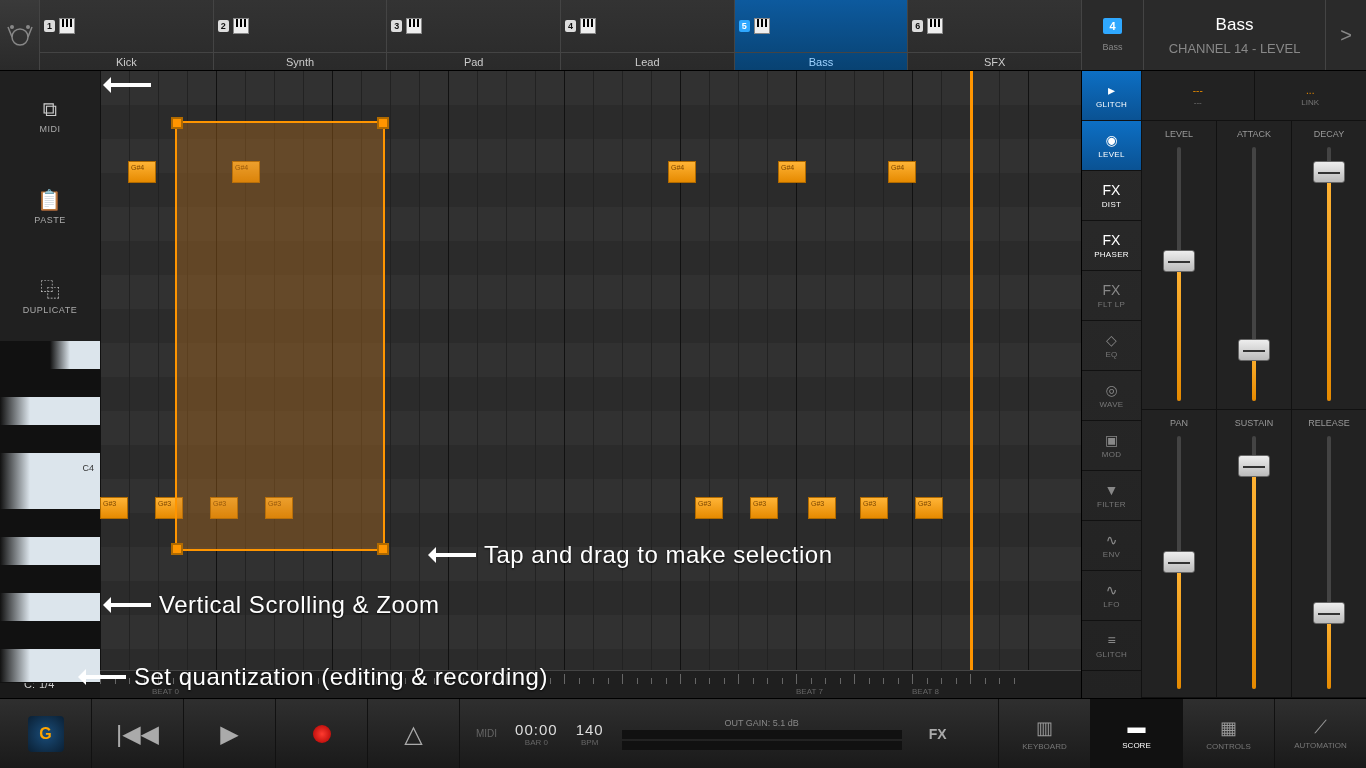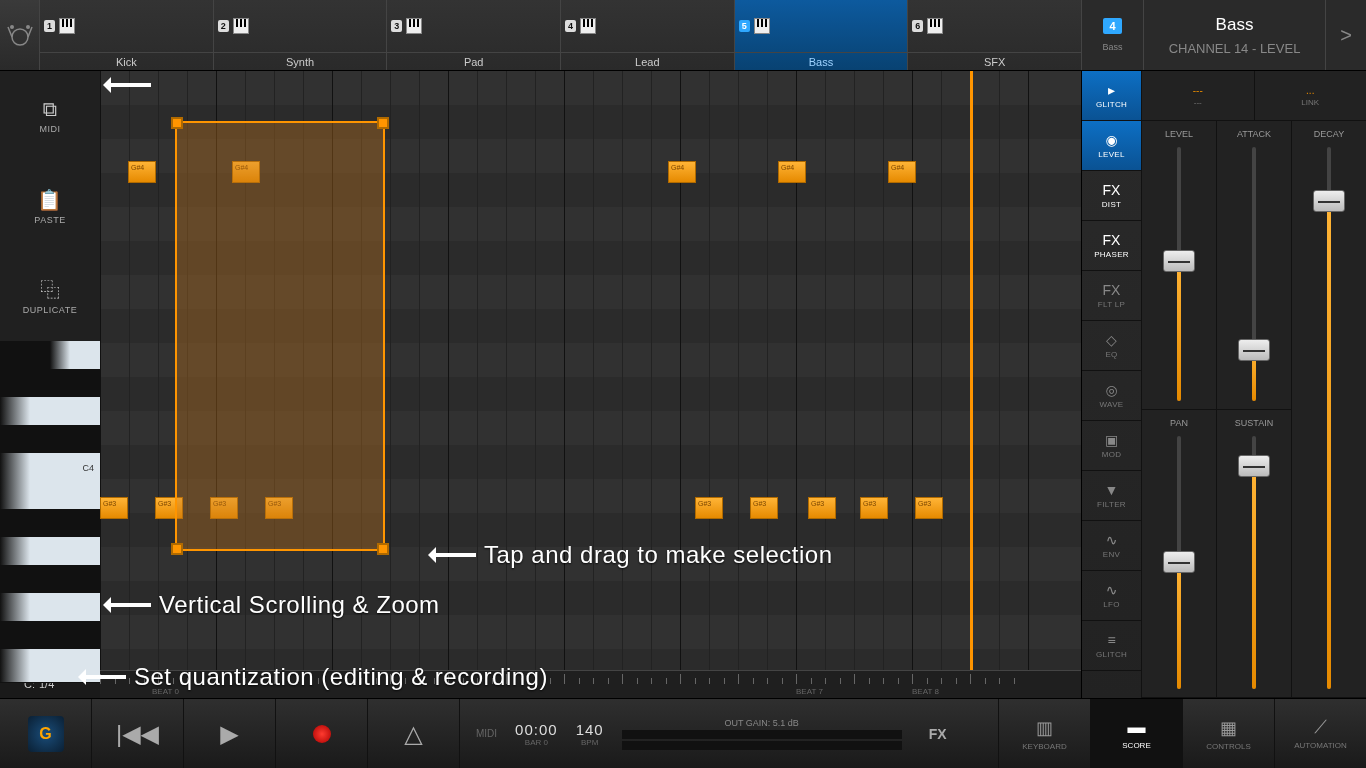--- a/index.html
+++ b/index.html
@@ -480,20 +480,27 @@
             </div>
           </div>
           <div style="flex: 1 1 0%; display: flex; flex-direction: column;">
             <div class="slider-cell">
               <span class="lbl">DECAY</span>
               <div class="slider-track">
                 <div class="slider-fill" style="height:90%"></div>
                 <div class="slider-thumb" style="bottom:calc(90% - 11px)"></div>
               </div>
             </div>
+            <div class="slider-cell">
+              <span class="lbl">RELEASE</span>
+              <div class="slider-track">
+                <div class="slider-fill" style="height:30%"></div>
+                <div class="slider-thumb" style="bottom:calc(30% - 11px)"></div>
+              </div>
+            </div>
           </div>
         </div>
     </div>
   </div>
 
 </div>
 
 <div class="transport">
   <div class="t-btn">
       <div class="logo-g">G</div>

